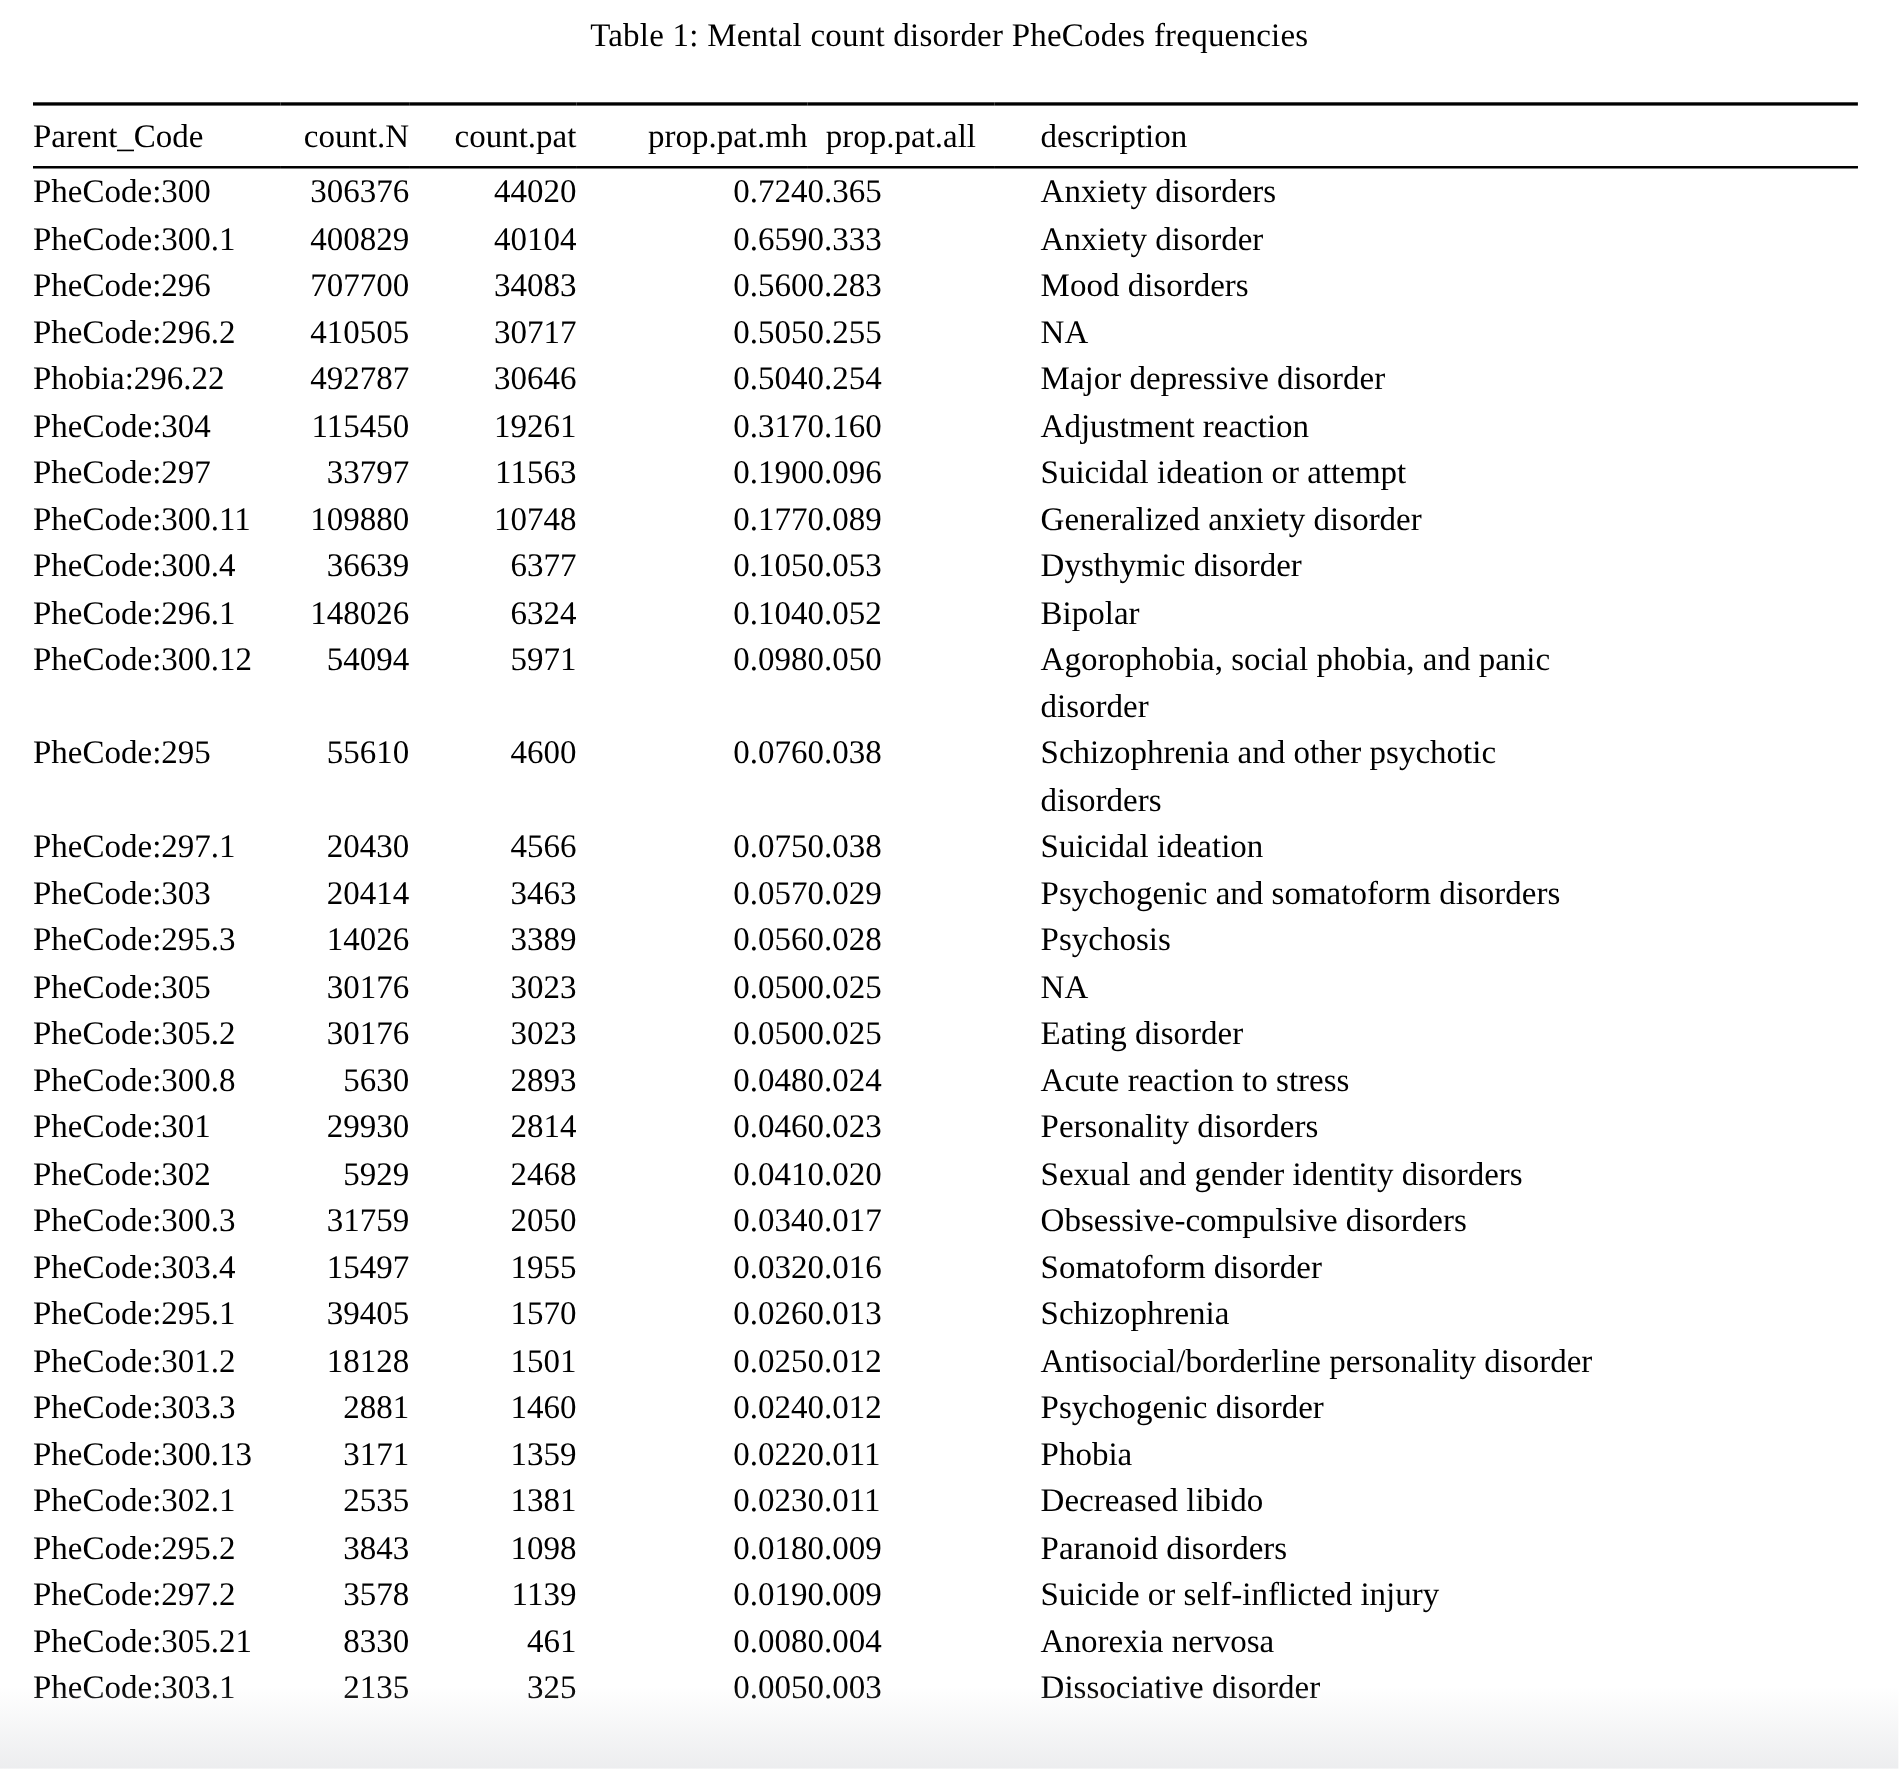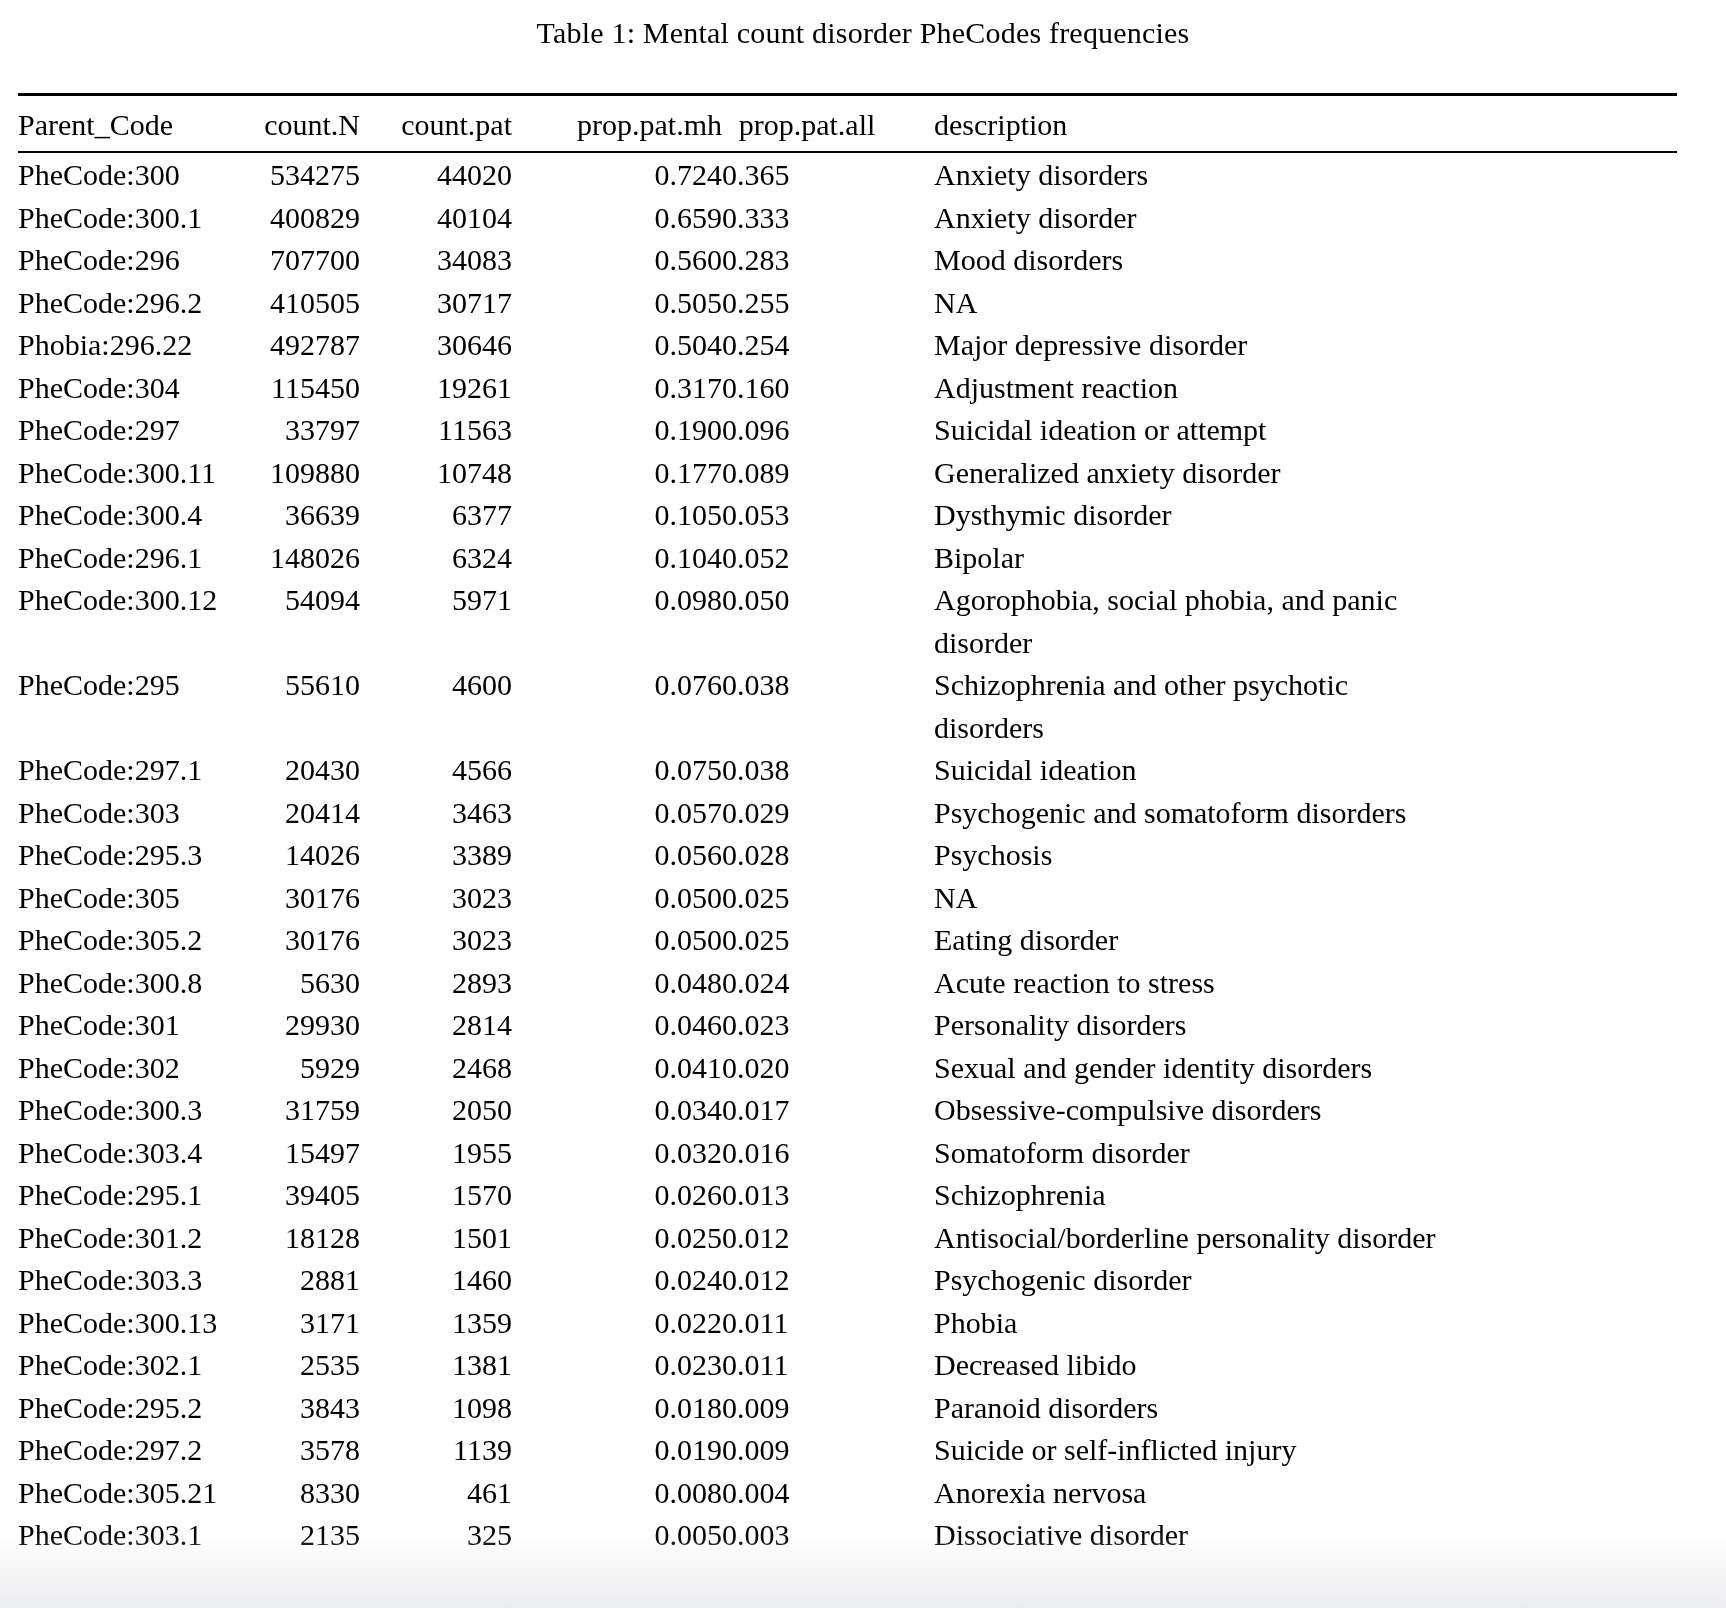--- a/index.html
+++ b/index.html
@@ -19,21 +19,21 @@
     margin-top: 12px;
     text-align: center;
     font-size: 30px;
     line-height: 42px;
     letter-spacing: 0.2px;
   }
   table.phe {
     border-collapse: collapse;
     table-layout: fixed;
     width: 1659px;
-    margin-left: 18px;
+    margin-left: 30px;
     margin-top: 39px;
     border-top: 3px solid #000;
   }
   table.phe thead th {
     font-weight: normal;
     font-size: 30px;
     line-height: 34px;
     padding: 12px 0 9px 0;
     border-bottom: 2px solid #000;
     white-space: nowrap;
@@ -74,21 +74,21 @@
       <th class="c1">count.N</th>
       <th class="c2">count.pat</th>
       <th class="c3">prop.pat.mh</th>
       <th class="c4">prop.pat.all</th>
       <th class="c5">description</th>
     </tr>
   </thead>
   <tbody>
       <tr>
         <td class="c0">PheCode:300</td>
-        <td class="c1">534275</td>
+        <td class="c1">306376</td>
         <td class="c2">44020</td>
         <td class="c3">0.724</td>
         <td class="c4">0.365</td>
         <td class="c5">Anxiety disorders</td>
       </tr>
       <tr>
         <td class="c0">PheCode:300.1</td>
         <td class="c1">400829</td>
         <td class="c2">40104</td>
         <td class="c3">0.659</td>

